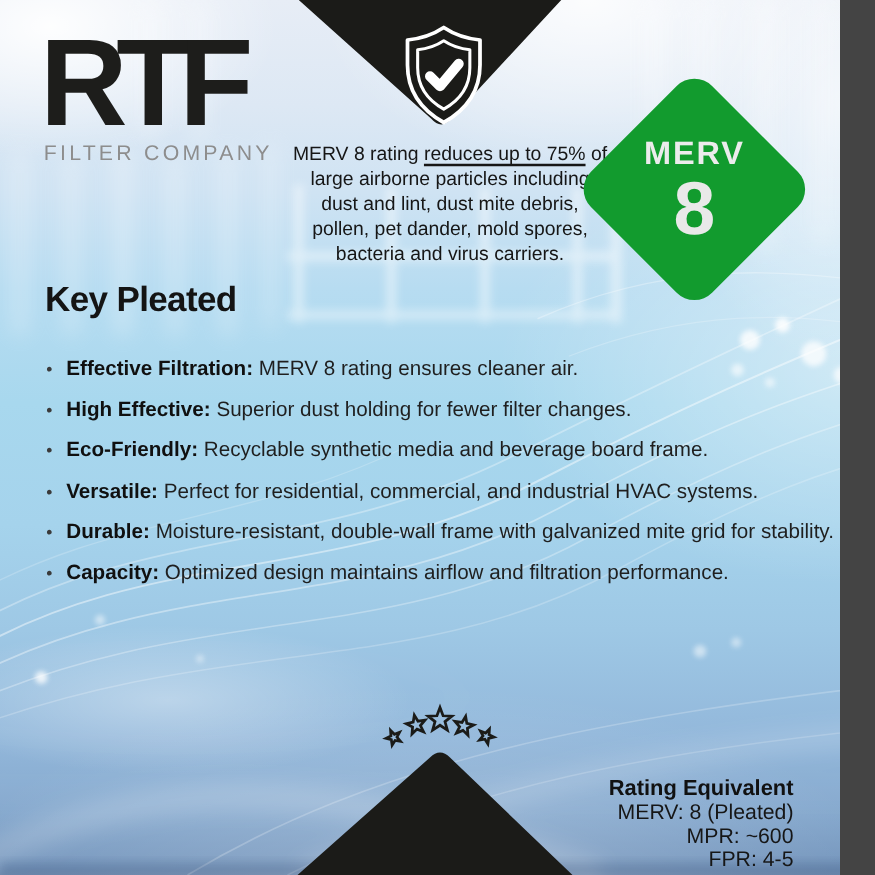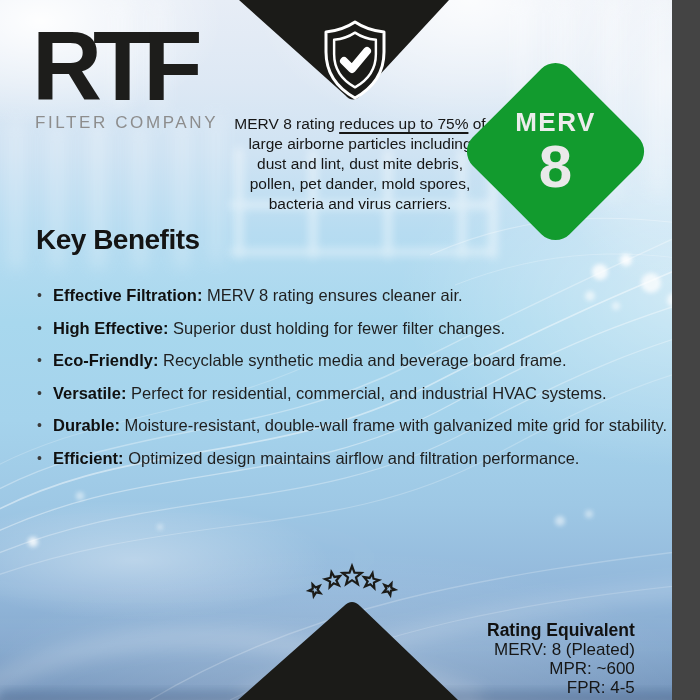--- a/index.html
+++ b/index.html
@@ -171,28 +171,28 @@
 
   <p class="desc"><span>MERV 8 rating </span><span class="u">reduces up to 75%</span><span> of large airborne particles including dust and lint, dust mite debris, pollen, pet dander, mold spores, bacteria and virus carriers.</span></p>
 
   <div class="diamond">
     <div class="diamond-inner">
       <div class="merv">MERV</div>
       <div class="num">8</div>
     </div>
   </div>
 
-  <h2 class="benefits-title">Key Benefits</h2>
+  <h2 class="benefits-title">Key Pleated</h2>
   <ul class="benefits">
     <li><b>Effective Filtration:</b><span> MERV 8 rating ensures cleaner air.</span></li>
     <li><b>High Effective:</b><span> Superior dust holding for fewer filter changes.</span></li>
     <li><b>Eco-Friendly:</b><span> Recyclable synthetic media and beverage board frame.</span></li>
     <li><b>Versatile:</b><span> Perfect for residential, commercial, and industrial HVAC systems.</span></li>
     <li><b>Durable:</b><span> Moisture-resistant, double-wall frame with galvanized mite grid for stability.</span></li>
-    <li><b>Efficient:</b><span> Optimized design maintains airflow and filtration performance.</span></li>
+    <li><b>Capacity:</b><span> Optimized design maintains airflow and filtration performance.</span></li>
   </ul>
 
   <svg class="bottom-ribbon" width="240" height="148" viewBox="0 0 240 148">
     <defs>
       <path id="star" d="M0 -10 L2.47 -3.4 L9.51 -3.09 L3.99 1.3 L5.88 8.09 L0 4.2 L-5.88 8.09 L-3.99 1.3 L-9.51 -3.09 L-2.47 -3.4 Z" fill="none" stroke="#1b1b18" vector-effect="non-scaling-stroke" stroke-width="2.2" stroke-linejoin="miter"></path>
     </defs>
     <g>
       <use href="#star" transform="translate(87,38) scale(0.62) rotate(-24)"></use>
       <use href="#star" transform="translate(105,28) scale(0.8) rotate(-11)"></use>
       <use href="#star" transform="translate(124,24) scale(1)"></use>

